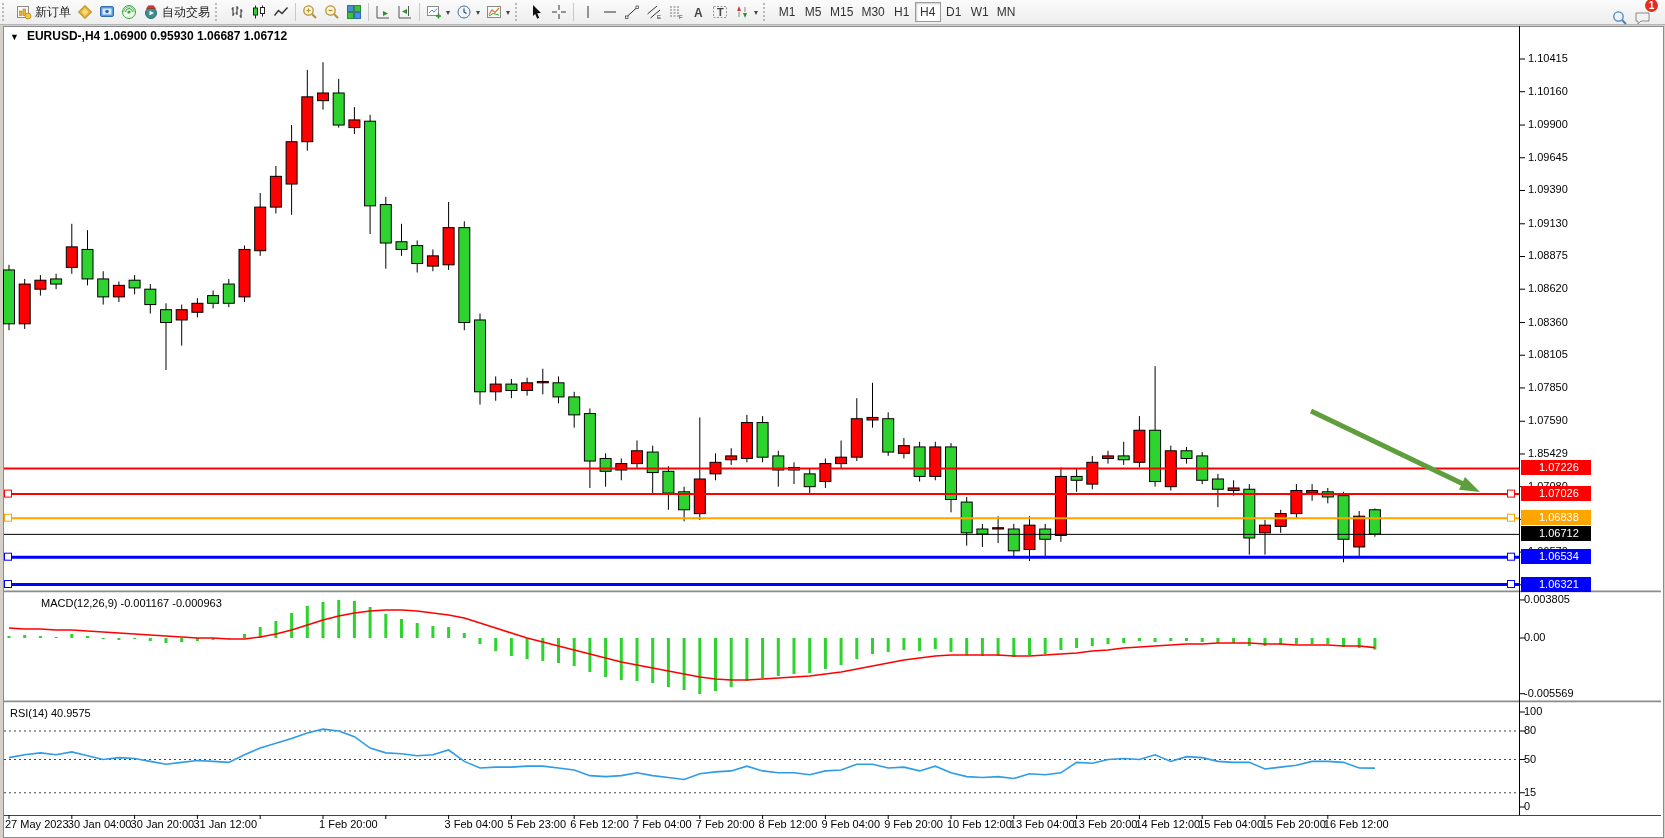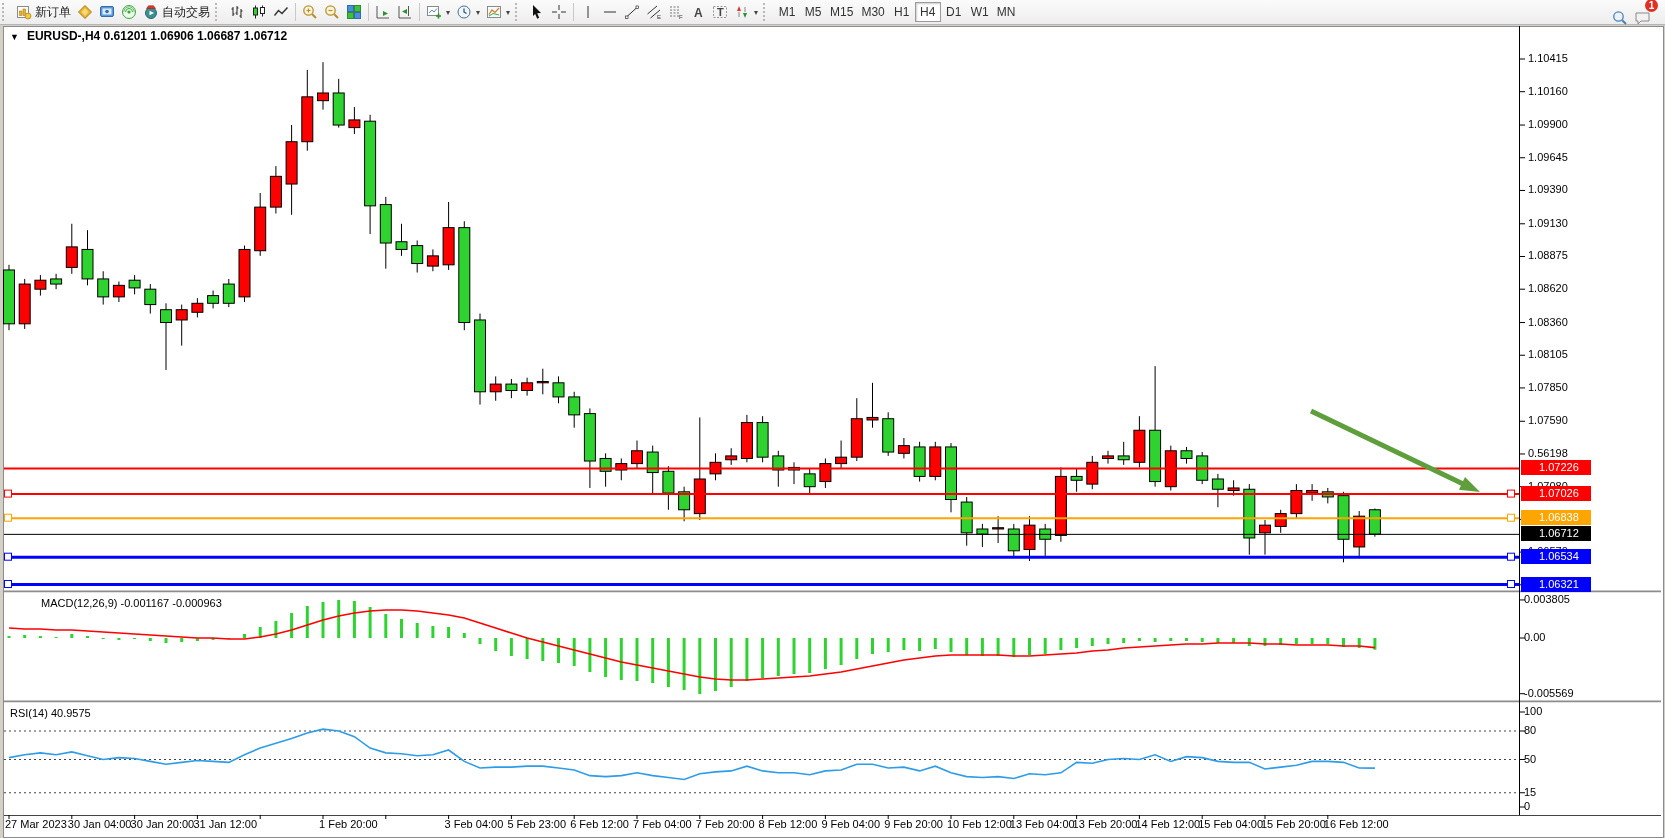--- a/index.html
+++ b/index.html
@@ -604,51 +604,51 @@
     <line x1="1013.8" y1="815" x2="1013.8" y2="819" stroke="#000"></line>
     <line x1="1076.6" y1="815" x2="1076.6" y2="819" stroke="#000"></line>
     <line x1="1139.3999999999999" y1="815" x2="1139.3999999999999" y2="819" stroke="#000"></line>
     <line x1="1202.2" y1="815" x2="1202.2" y2="819" stroke="#000"></line>
     <line x1="1265" y1="815" x2="1265" y2="819" stroke="#000"></line>
     <line x1="1327.8" y1="815" x2="1327.8" y2="819" stroke="#000"></line>
   </svg>
 
 <div class="overlay">
   <div class="chart-title">
-    <span class="oct">▼</span><span>EURUSD-,H4 0.61201 1.06906 1.06687 1.06712</span>
+    <span class="oct">▼</span><span>EURUSD-,H4 1.06900 0.95930 1.06687 1.06712</span>
   </div>
   <div class="ind-label" style="left:10px;top:597px;padding-left:31px;">MACD(12,26,9) -0.001167 -0.000963</div>
   <div class="ind-label" style="left:10px;top:707px;">RSI(14) 40.9575</div>
   <div id="gen-labels">
       <div class="ax" style="left: 1528px; top: 52px;">1.10415</div>
       <div class="ax" style="left: 1528px; top: 84.7012px;">1.10160</div>
       <div class="ax" style="left: 1528px; top: 118.044px;">1.09900</div>
       <div class="ax" style="left: 1528px; top: 150.745px;">1.09645</div>
       <div class="ax" style="left: 1528px; top: 183.446px;">1.09390</div>
       <div class="ax" style="left: 1528px; top: 216.788px;">1.09130</div>
       <div class="ax" style="left: 1528px; top: 249.49px;">1.08875</div>
       <div class="ax" style="left: 1528px; top: 282.191px;">1.08620</div>
       <div class="ax" style="left: 1528px; top: 315.533px;">1.08360</div>
       <div class="ax" style="left: 1528px; top: 348.234px;">1.08105</div>
       <div class="ax" style="left: 1528px; top: 380.936px;">1.07850</div>
       <div class="ax" style="left: 1528px; top: 414.278px;">1.07590</div>
-      <div class="ax" style="left: 1528px; top: 446.979px;">0.56198</div>
+      <div class="ax" style="left: 1528px; top: 446.979px;">1.85429</div>
       <div class="ax" style="left: 1528px; top: 479.68px;">1.07080</div>
       <div class="ax" style="left: 1528px; top: 512.382px;">1.06825</div>
       <div class="ax" style="left: 1528px; top: 545.083px;">1.06570</div>
       <div class="ax" style="left: 1528px; top: 577.784px;">1.06315</div>
       <div class="ax" style="left: 1524px; top: 592.95px;">0.003805</div>
       <div class="ax" style="left: 1524px; top: 631px;">0.00</div>
       <div class="ax" style="left: 1524px; top: 686.69px;">-0.005569</div>
       <div class="ax" style="left: 1524px; top: 705px;">100</div>
       <div class="ax" style="left: 1524px; top: 724px;">80</div>
       <div class="ax" style="left: 1524px; top: 752.5px;">50</div>
       <div class="ax" style="left: 1524px; top: 785.75px;">15</div>
       <div class="ax" style="left: 1524px; top: 800px;">0</div>
-      <div class="ax" style="left: 5px; top: 818px;">27 Mar 2023</div>
+      <div class="ax" style="left: 5px; top: 818px;">27 May 2023</div>
       <div class="ax" style="left: 67.8px; top: 818px;">30 Jan 04:00</div>
       <div class="ax" style="left: 130.6px; top: 818px;">30 Jan 20:00</div>
       <div class="ax" style="left: 193.4px; top: 818px;">31 Jan 12:00</div>
       <div class="ax" style="left: 256.2px; top: 818px; margin-top: 44px;">1 Feb 04:00</div>
       <div class="ax" style="left: 319px; top: 818px;">1 Feb 20:00</div>
       <div class="ax" style="left: 381.8px; top: 804px; margin-top: 41px;">2 Feb 12:00</div>
       <div class="ax" style="left: 444.6px; top: 818px;">3 Feb 04:00</div>
       <div class="ax" style="left: 507.4px; top: 818px;">5 Feb 23:00</div>
       <div class="ax" style="left: 570.2px; top: 818px;">6 Feb 12:00</div>
       <div class="ax" style="left: 633px; top: 818px;">7 Feb 04:00</div>

